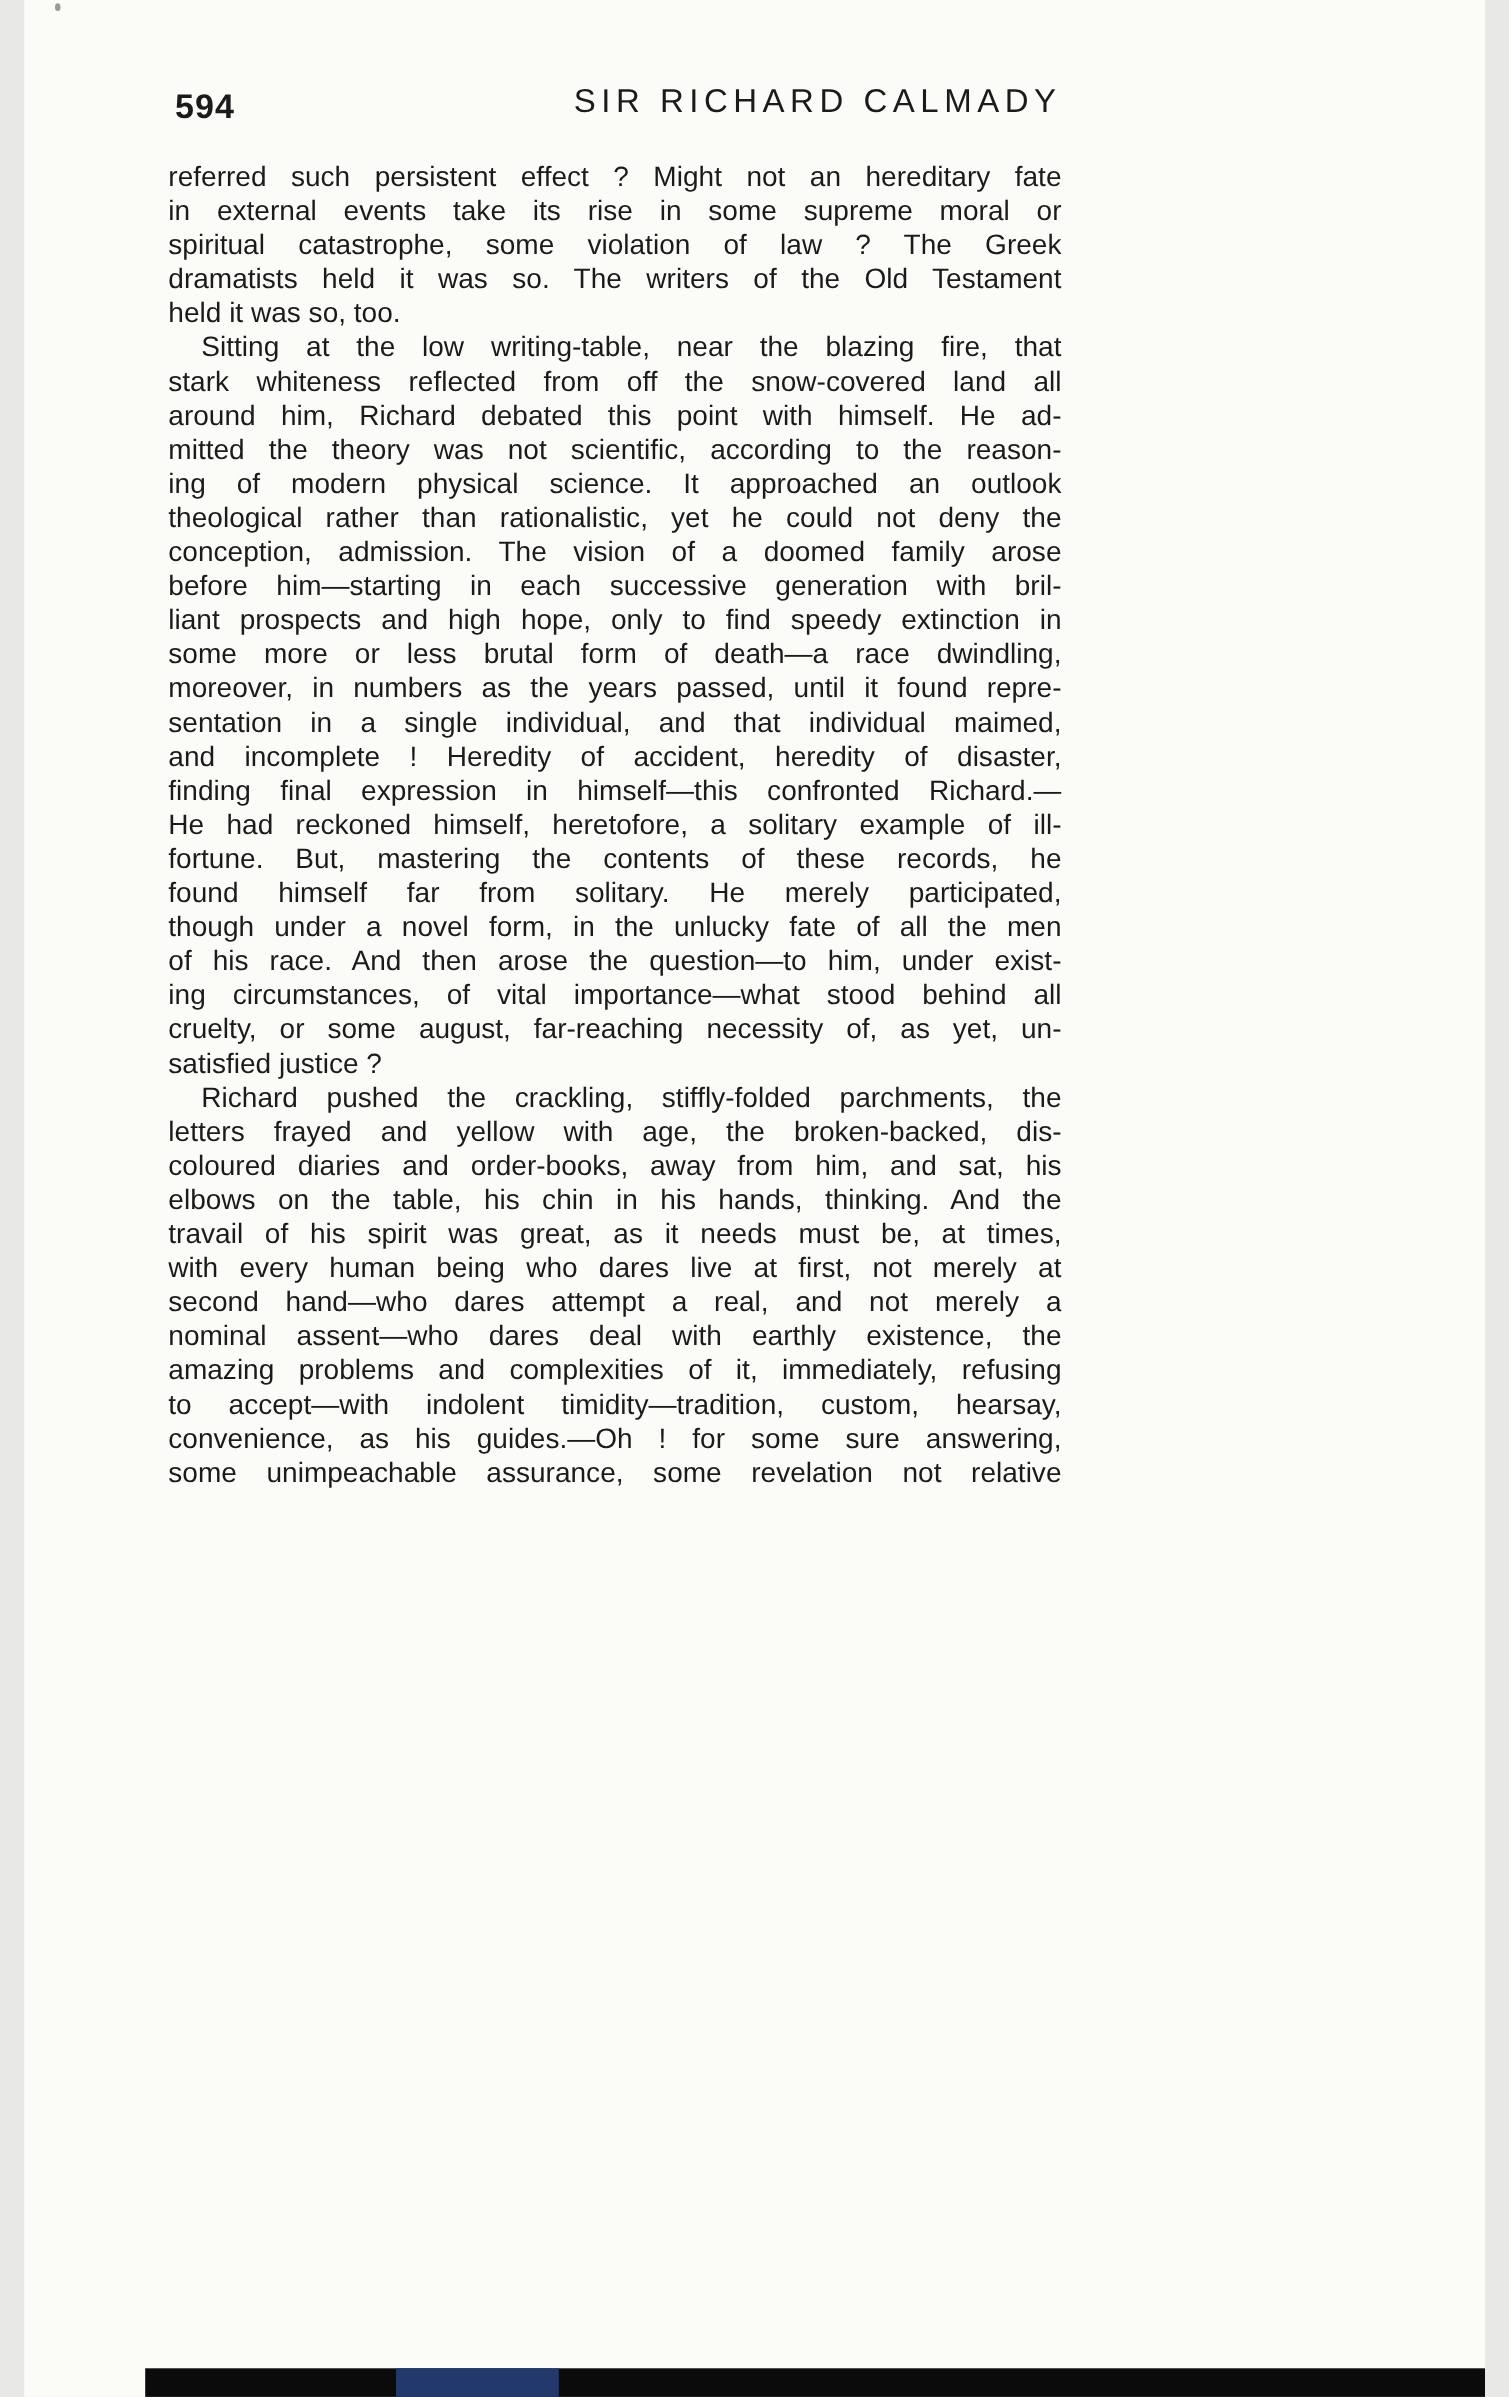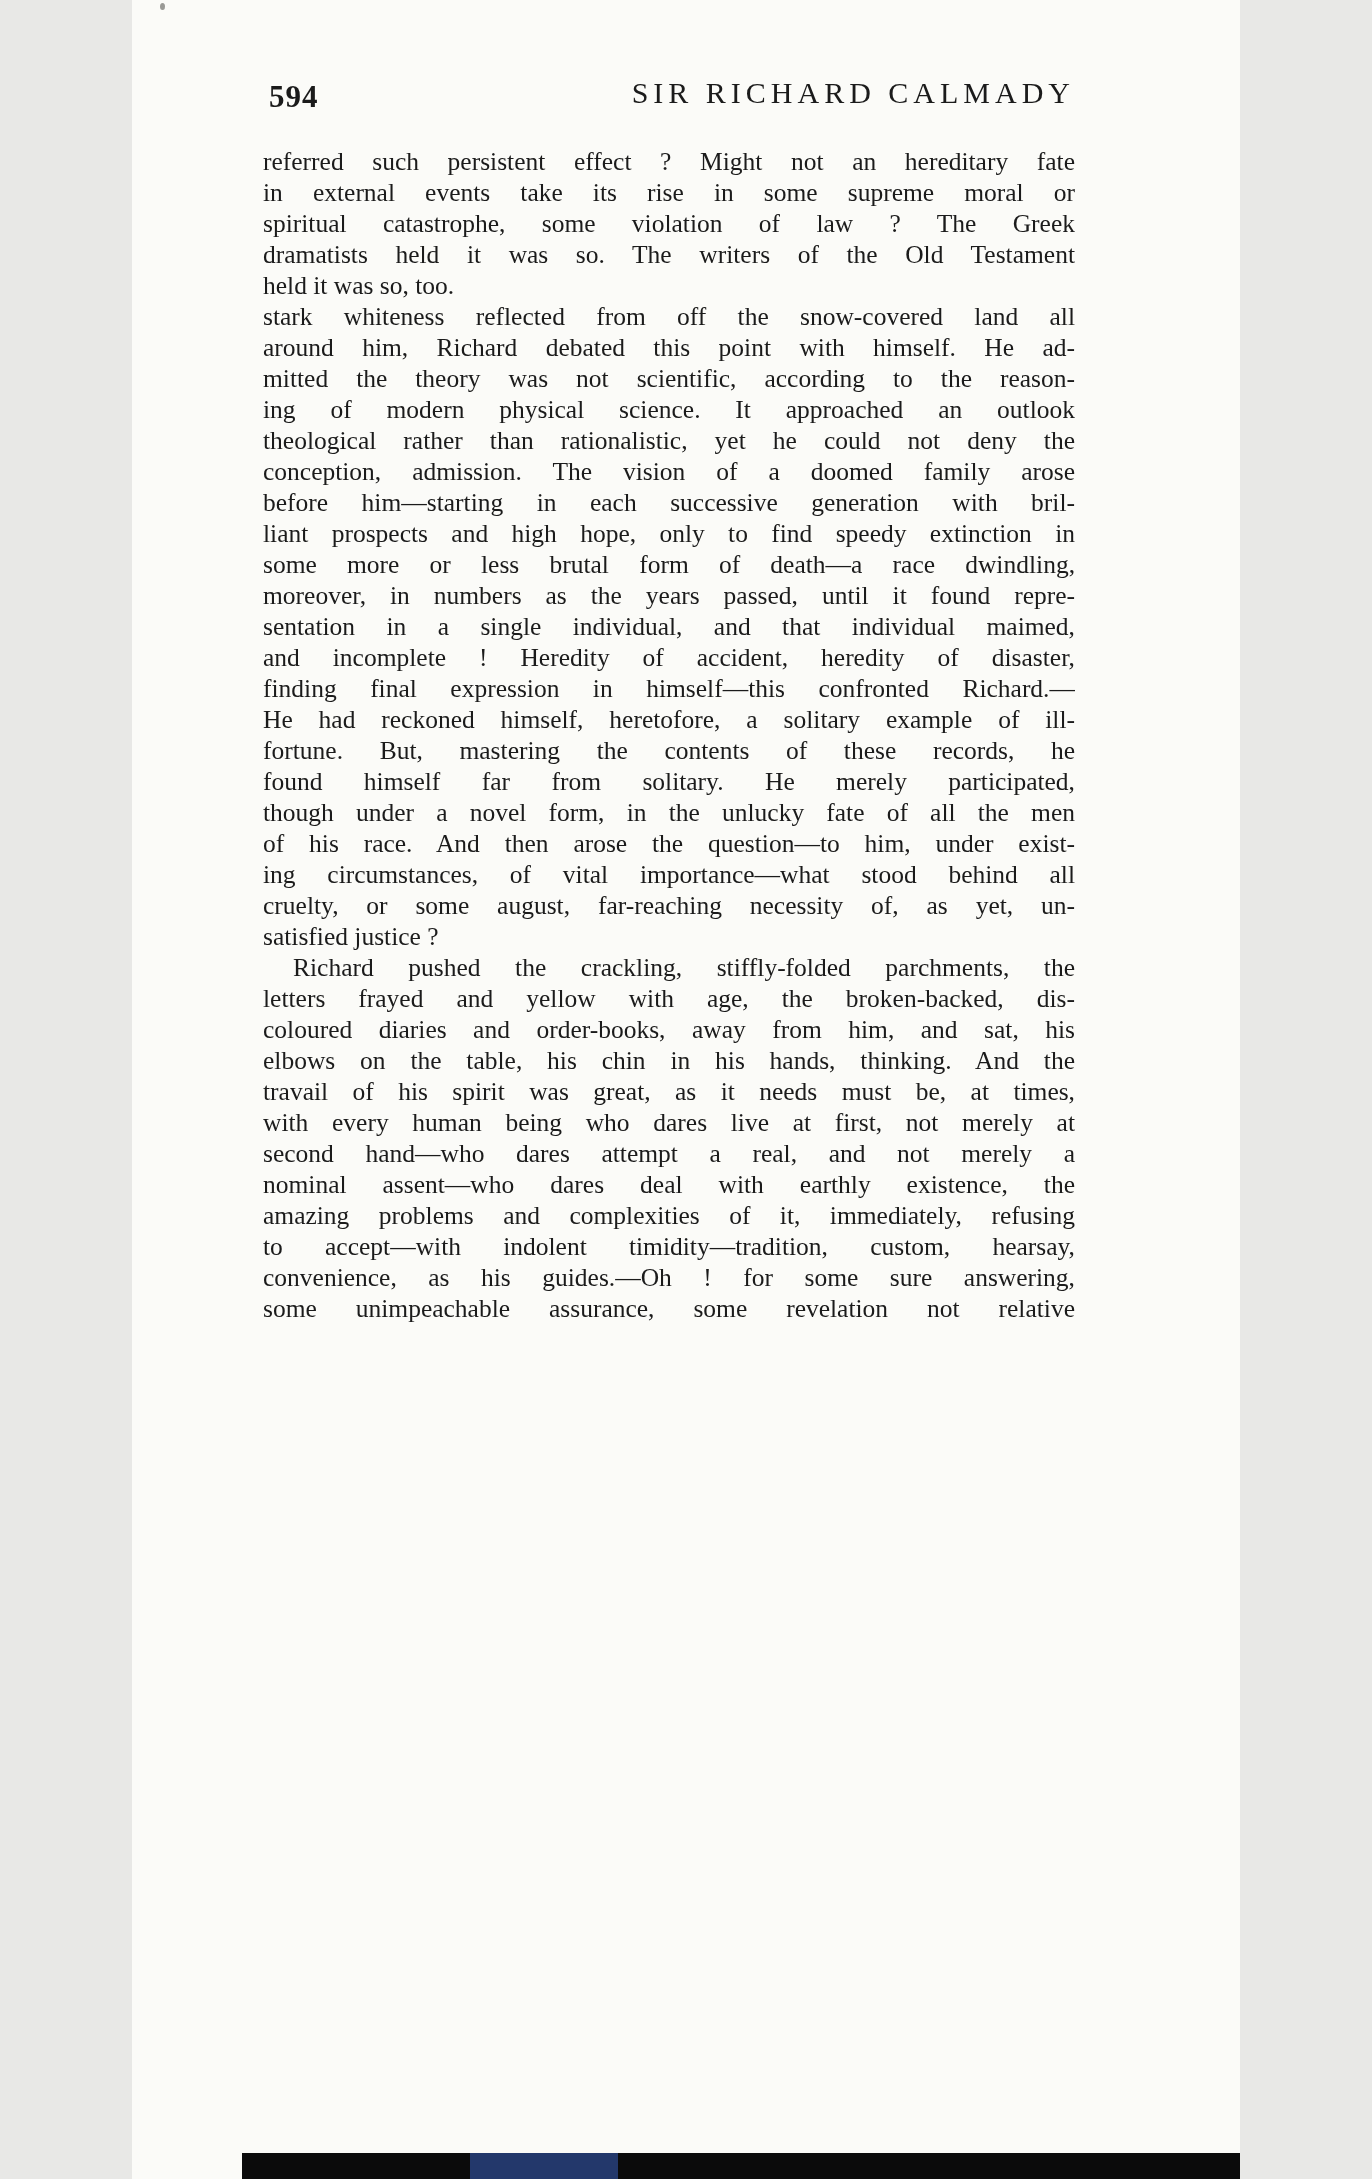--- a/index.html
+++ b/index.html
@@ -2,26 +2,26 @@
 <html style="--paper: #fbfbf8; --ink: #1b1b1b;"><head>
 <meta charset="utf-8">
 <style>
   :root{
     --paper:#fbfbf8;
     --ink:#1b1b1b;
   }
   html,body{margin:0;padding:0;background:#e8e8e6;}
   .page{
     position:relative;
-    width:1108px;
+    width:1328px;
     height:2179px;
     margin:0 auto;
     background:var(--paper);
     color:var(--ink);
-    font-family:Liberation Serif, serif;
+    font-family:Liberation Sans, sans-serif;
     overflow:hidden;
   }
   .speck{
     position:absolute;
     left:28px;top:3px;
     width:5px;height:7px;
     background:#9a9a96;
     border-radius:50%;
   }
   .header{
@@ -88,20 +88,21 @@
 
   <main class="body-text">
       <div class="paragraph">
         <div class="line">referred such persistent effect ?  Might not an hereditary fate</div>
         <div class="line">in external events take its rise in some supreme moral or</div>
         <div class="line">spiritual catastrophe, some violation of law ?  The Greek</div>
         <div class="line">dramatists held it was so.  The writers of the Old Testament</div>
         <div class="line last">held it was so, too.</div>
       </div>
       <div class="paragraph">
+        <div class="line indent">Sitting at the low writing-table, near the blazing fire, that</div>
         <div class="line">stark whiteness reflected from off the snow-covered land all</div>
         <div class="line">around him, Richard debated this point with himself.  He ad-</div>
         <div class="line">mitted the theory was not scientific, according to the reason-</div>
         <div class="line">ing of modern physical science.  It approached an outlook</div>
         <div class="line">theological rather than rationalistic, yet he could not deny the</div>
         <div class="line">conception, admission.  The vision of a doomed family arose</div>
         <div class="line">before him—starting in each successive generation with bril-</div>
         <div class="line">liant prospects and high hope, only to find speedy extinction in</div>
         <div class="line">some more or less brutal form of death—a race dwindling,</div>
         <div class="line">moreover, in numbers as the years passed, until it found repre-</div>

